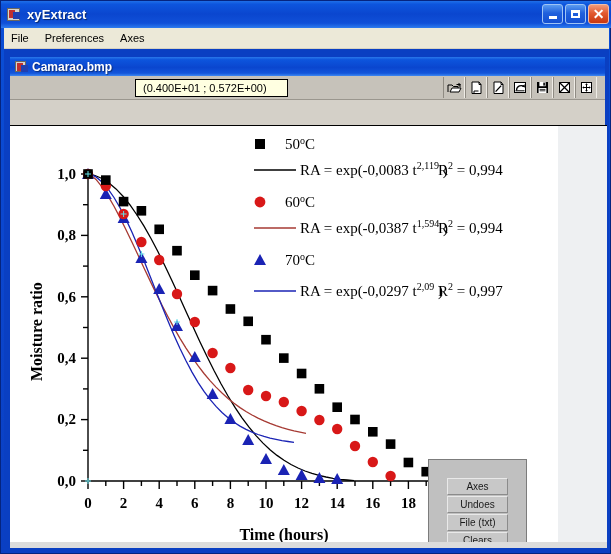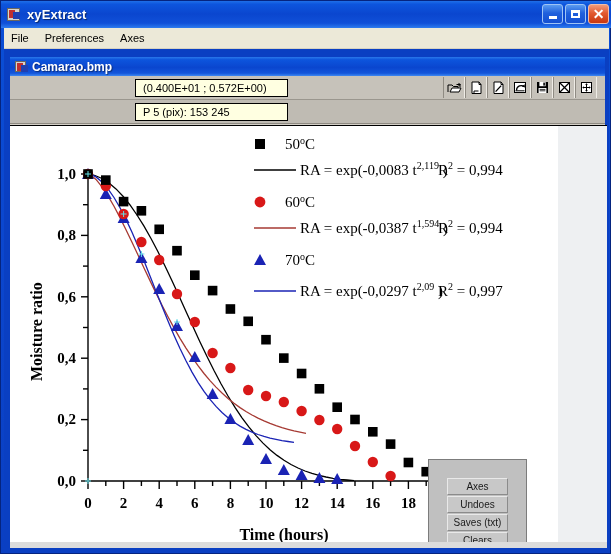--- a/index.html
+++ b/index.html
@@ -302,23 +302,20 @@
                 <path d="M6.5 2.3 L5.2 4 L7.8 4 Z" fill="#000"></path>
                 <path d="M6.5 10.7 L5.2 9 L7.8 9 Z" fill="#000"></path>
                 <path d="M2.3 6.5 L4 5.2 L4 7.8 Z" fill="#000"></path>
                 <path d="M10.7 6.5 L9 5.2 L9 7.8 Z" fill="#000"></path>
               </svg>
             </div>
 
           </div>
         </div>
 
-        <div class="tb-row row2">
-          <div class="pix-box">P   5 (pix):   153   245</div>
-        </div>
 
         <div class="canvas-wrap">
           <div class="imgarea">
 
             <svg class="plot-svg" width="548" height="423" viewBox="0 0 548 423">
               <defs>
                 <clipPath id="plotclip">
                     <rect x="60" y="10" width="470" height="345"></rect>
                   </clipPath>
               </defs>
@@ -498,21 +495,21 @@
                 <text x="290" y="170" font-size="15">RA = exp(-0,0297 t<tspan font-size="10" dy="-6">2,09</tspan><tspan dy="6"> )</tspan></text>
                 <text x="428" y="170" font-size="15">R<tspan font-size="10" dy="-6">2</tspan><tspan dy="6"> = 0,997</tspan></text>
 
               </g>
             </svg>
           </div>
 
           <div class="btn-panel">
             <div class="pbtn">Axes</div>
             <div class="pbtn">Undoes</div>
-            <div class="pbtn">Saves (txt)</div>
+            <div class="pbtn">File (txt)</div>
             <div class="pbtn">Clears</div>
 
           </div>
 
           <div class="child-bottom"></div>
         </div>
 
       </div>
     </div>
   </div>

